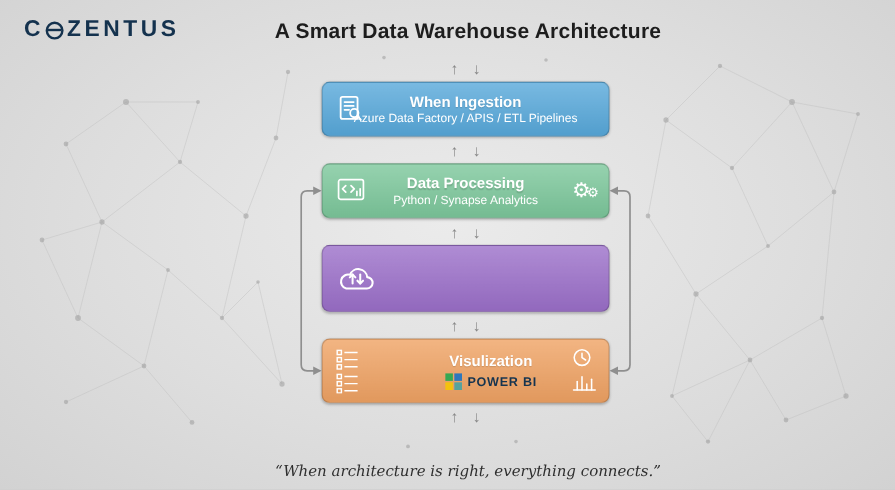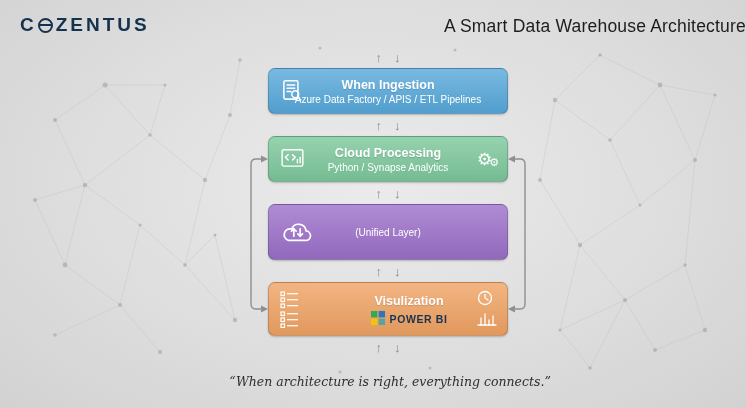--- a/index.html
+++ b/index.html
@@ -23,22 +23,22 @@
     display:inline-block; width:15px; height:15px; border:2.5px solid #14324e;
     border-radius:50%; position:relative; margin:0 3px 0 1px;
   }
   .o-mark::after {
     content:""; position:absolute; left:0; right:0; top:50%; height:2.4px;
     margin-top:-1.2px; background:#14324e;
   }
 
   .page-title {
     position:absolute; top:16px; left:0; width:100%; z-index:3;
-    text-align:right; padding-left:34px;
-    font-size:17.5px; font-weight:400; color:#1d1d1d; letter-spacing:.2px;
+    text-align:center; padding-left:34px;
+    font-size:17.5px; font-weight:700; color:#1d1d1d; letter-spacing:.2px;
   }
 
   .flow {
     position:absolute; top:50px; left:calc(50% + 15px); transform:translateX(-50%);
     width:240px; z-index:2;
     display:flex; flex-direction:column; align-items:center; gap:4px;
   }
   .arrow-row {
     height:14px; display:flex; gap:12px; align-items:center;
     color:#878787; font-size:13px; line-height:1; font-weight:bold;
@@ -57,21 +57,21 @@
 
   .icon-left  { position:absolute; left:10px; top:50%; transform:translateY(-50%); display:flex; }
   .icon-right { position:absolute; right:8px; top:50%; transform:translateY(-50%); display:flex; align-items:flex-end; }
   .gear-big   { font-size:17px; color:#fff; line-height:1; }
   .gear-small { font-size:11px; color:#fff; line-height:1; margin-left:-3px; }
 
   .pbi { display:inline-flex; align-items:flex-end; gap:5px; justify-content:center; margin-top:1px; }
   .pbi b { font-size:10.5px; font-weight:bold; color:#16344f; letter-spacing:.6px; }
 
   .quote {
-    position:absolute; top:374px; left:0; width:100%; z-index:3;
+    position:absolute; top:385px; left:0; width:100%; z-index:3;
     text-align:center; padding-left:34px;
     font-family:"DejaVu Serif", serif; font-style:italic;
     font-size:12.5px; color:#2e2e2e;
   }
 </style>
 </head>
 <body>
 
 <div class="canvas">
 
@@ -217,40 +217,39 @@
           <polyline points="8,7 5.5,9.5 8,12"></polyline>
             <polyline points="12,7 14.5,9.5 12,12"></polyline>
           <line x1="16.5" y1="14.5" x2="16.5" y2="11.5"></line>
             <line x1="19" y1="14.5" x2="19" y2="9.5"></line>
         </svg>
       </span>
       <span class="icon-right">
         <span class="gear-big">⚙</span>
         <span class="gear-small">⚙</span>
       </span>
-      <div class="ltitle">Cloud Processing</div>
+      <div class="ltitle">Data Processing</div>
       <div class="lsub">Python / Synapse Analytics</div>
     </div>
 
     <div class="arrow-row">
       <span>↑</span>
       <span>↓</span>
     </div>
 
     <div class="layer h56" style="background-color: rgb(155, 111, 201);">
       <span class="icon-left">
         <svg width="36" height="28" viewBox="0 0 34 26" fill="none" stroke="#fff" stroke-width="1.6" stroke-linecap="round" stroke-linejoin="round">
           <path d="M9 21 h16 a4.5 4.5 0 0 0 .5-9 a7 7 0 0 0 -13.5-1.8 A5 5 0 0 0 9 21 z"></path>
           <line x1="14" y1="17" x2="14" y2="10"></line>
             <polyline points="11.8,12.2 14,10 16.2,12.2"></polyline>
           <line x1="20" y1="10" x2="20" y2="17"></line>
             <polyline points="17.8,14.8 20,17 22.2,14.8"></polyline>
         </svg>
       </span>
-      <div class="lsub">(Unified Layer)</div>
     </div>
 
     <div class="arrow-row">
       <span>↑</span>
       <span>↓</span>
     </div>
 
     <div class="layer h54" style="background-color: rgb(239, 162, 99);">
       <span class="icon-left">
         <svg width="22" height="38" viewBox="0 0 22 38" fill="none" stroke="#fff" stroke-width="1.2">

